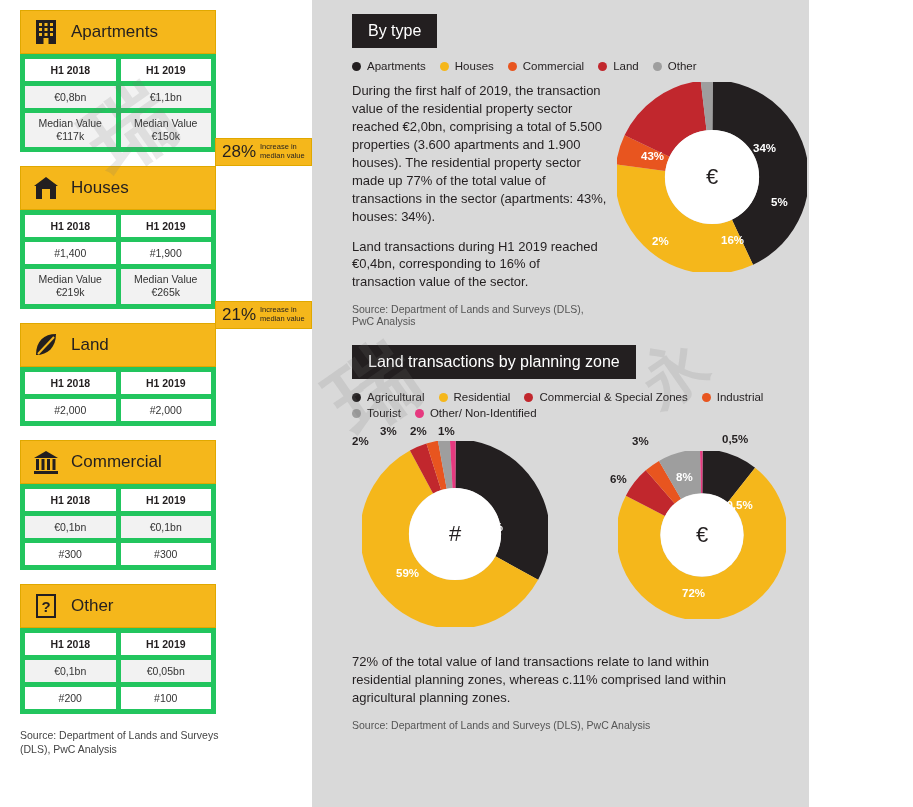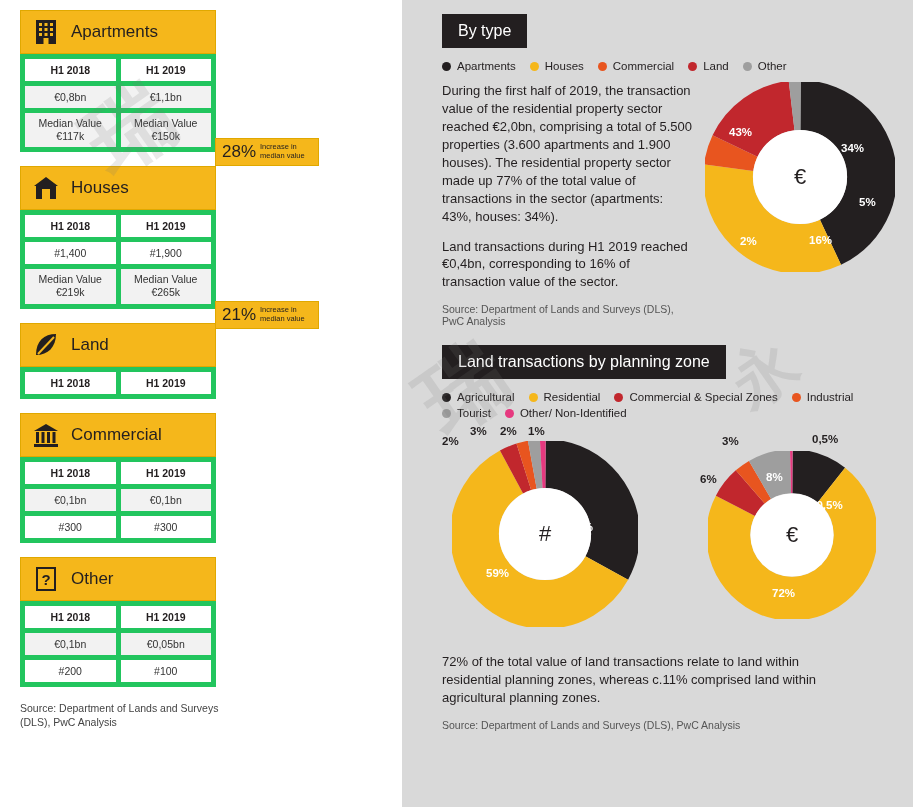--- a/index.html
+++ b/index.html
@@ -4,21 +4,21 @@
 <style>
   * { box-sizing: border-box; }
   html, body { margin:0; padding:0; }
   body {
     width: 913px; height: 807px;
     font-family: "Liberation Sans", sans-serif;
     background: #ffffff;
     overflow: hidden;
     position: relative;
   }
-  .page { display:flex; width:913px; height:807px; }
+  .page { display:flex; width:809px; height:807px; }
 
   
   .left {
     width: 402px; height: 807px; background:#ffffff;
     padding: 10px 18px 0 20px; position: relative;
   }
   .card { width: 196px; margin-bottom: 14px; }
   .card-head {
     background:#F5B71B; border:1px solid #E0A800;
     height: 44px; display:flex; align-items:center; gap:10px;
@@ -44,21 +44,21 @@
   .badge .pct { font-size: 17px; color:#231f20; }
   .badge .lbl { font-size: 7.5px; color:#231f20; line-height:1.15; max-width:52px; }
 
   .src {
     font-size: 10.5px; color:#444; line-height: 1.35; margin-top: 6px;
   }
 
   
   .right {
     width: 511px; height: 807px; background:#d9d9d9;
-    padding: 14px 18px 0 40px; position: relative;
+    padding: 14px 2px 0 40px; position: relative;
   }
   .blackbar {
     background:#231f20; color:#fff; display:inline-block;
     padding: 8px 16px; font-size: 16px; margin-bottom: 12px;
   }
   .legend { display:flex; flex-wrap:wrap; gap: 4px 14px; margin-bottom: 10px; }
   .legend .item { display:flex; align-items:center; gap:6px; font-size:11.5px; color:#231f20; }
   .dot { width:9px; height:9px; border-radius:50%; display:inline-block; }
 
   .body-text { font-size: 13px; color:#231f20; line-height: 1.38; }
@@ -180,20 +180,24 @@
           </svg>
         </span>
         <span class="title">Land</span>
       </div>
       <table class="kv">
         <tbody>
             <tr>
           <th>H1 2018</th>
           <th>H1 2019</th>
         </tr>
+        <tr>
+          <td>#2,000</td>
+          <td>#2,000</td>
+        </tr>
       </tbody>
         </table>
     </div>
 
     <div class="card">
       <div class="card-head">
         <span class="icon-box">
           <svg width="28" height="28" viewBox="0 0 28 28">
             <path d="M14 3 L26 10 L2 10 Z" fill="#231f20"></path>
             <rect x="4" y="11" width="3" height="11" fill="#231f20"></rect>
@@ -303,21 +307,21 @@
             <circle cx="21" cy="21" r="15.915" fill="transparent" stroke="#F5B71B" stroke-width="11" stroke-dasharray="34 66" stroke-dashoffset="-18"></circle>
 
             <circle cx="21" cy="21" r="15.915" fill="transparent" stroke="#E8551F" stroke-width="11" stroke-dasharray="5 95" stroke-dashoffset="-52"></circle>
 
             <circle cx="21" cy="21" r="15.915" fill="transparent" stroke="#C1272D" stroke-width="11" stroke-dasharray="16 84" stroke-dashoffset="-57"></circle>
 
             <circle cx="21" cy="21" r="15.915" fill="transparent" stroke="#9e9e9e" stroke-width="11" stroke-dasharray="2 98" stroke-dashoffset="-73"></circle>
             <circle cx="21" cy="21" r="10.4" fill="#ffffff"></circle>
           </svg>
           <span class="center">€</span>
-          <span class="pl w" style="left:24px; top:44px;">43%</span>
+          <span class="pl w" style="left:24px; top:68px;">43%</span>
           <span class="pl w" style="left:136px; top:60px;">34%</span>
           <span class="pl w" style="left:154px; top:114px;">5%</span>
           <span class="pl w" style="left:104px; top:152px;">16%</span>
           <span class="pl w" style="left:35px; top:153px;">2%</span>
         </div>
       </div>
     </div>
 
     <div class="blackbar" style="margin-top:18px;">Land transactions by planning zone</div>
 

